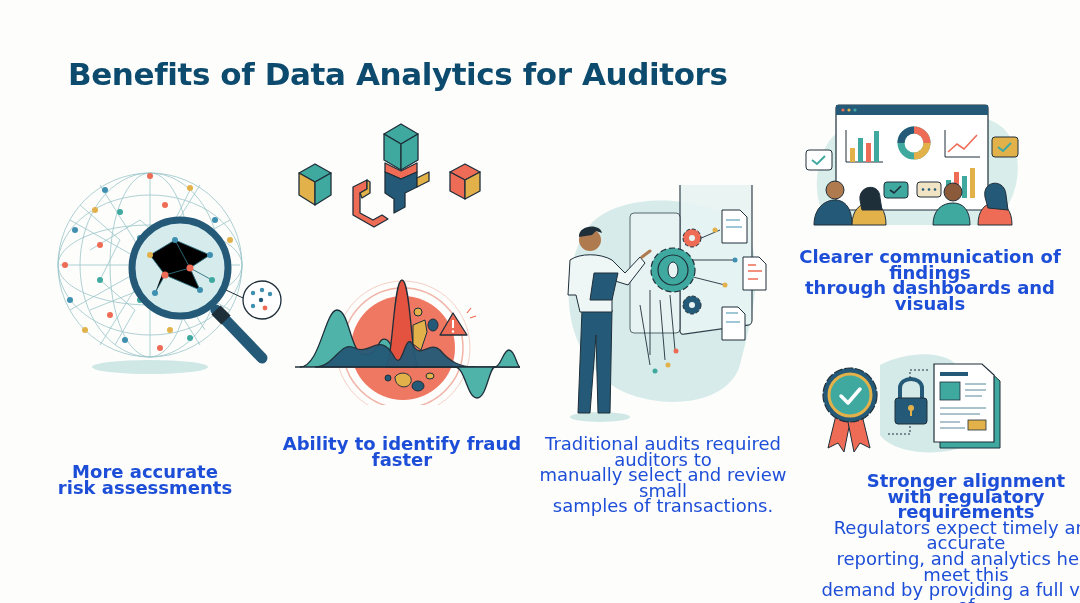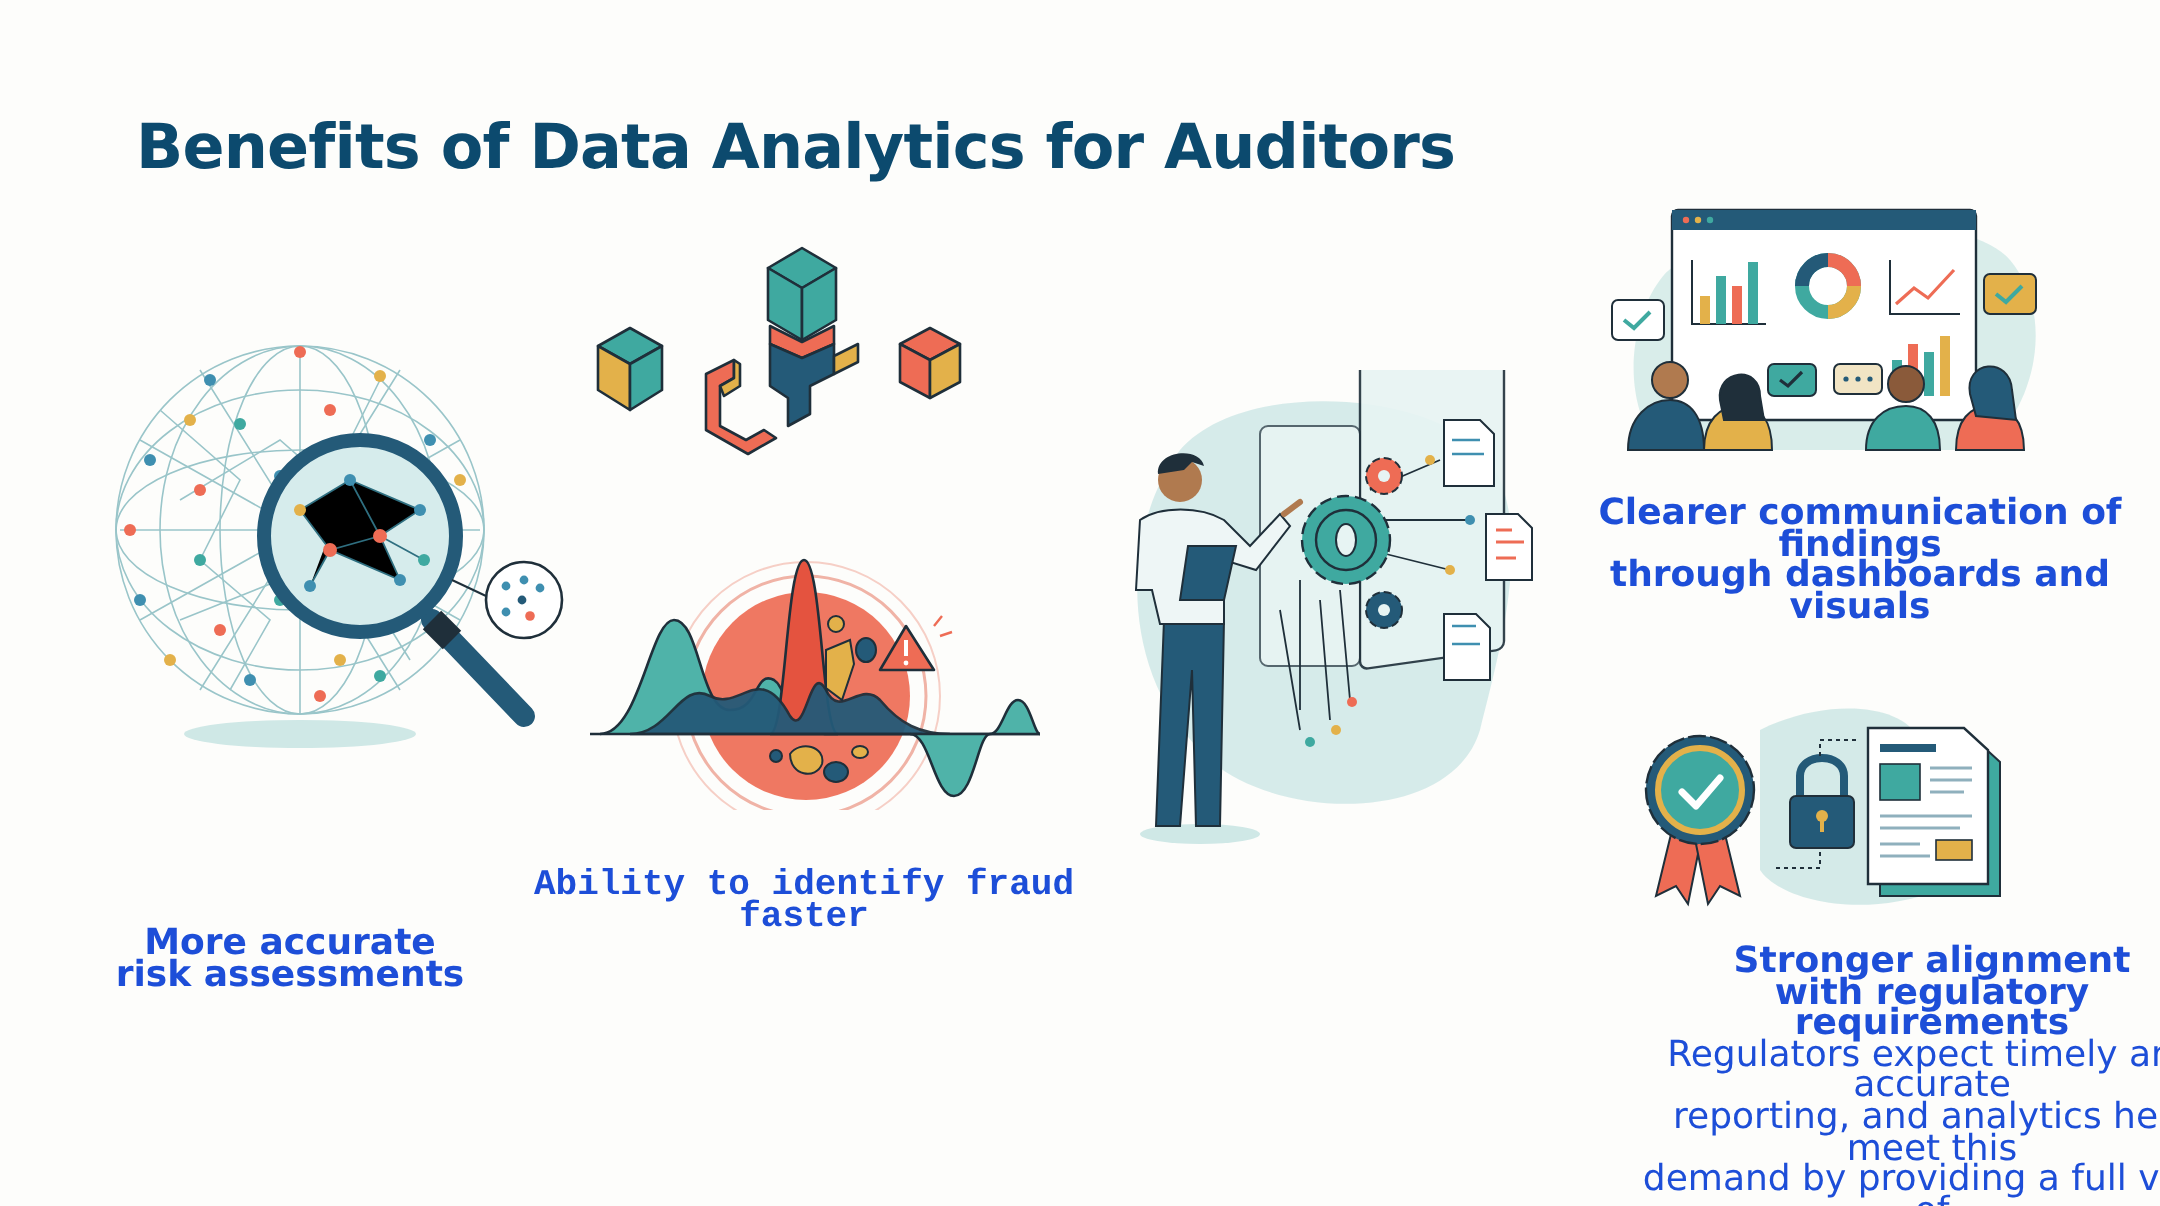--- a/index.html
+++ b/index.html
@@ -231,25 +231,28 @@
   <rect x="130" y="32" width="20" height="18" fill="#3fa9a0" stroke="#1f2f3a" stroke-width="0.8"></rect>
   <path d="M155 34 L176 34 M155 40 L176 40 M155 46 L172 46 M130 58 L176 58 M130 64 L170 64 M130 72 L150 72 M130 78 L155 78" stroke="#8fb0bd" stroke-width="1.5"></path>
   <rect x="158" y="70" width="18" height="10" fill="#e3b14a" stroke="#1f2f3a" stroke-width="0.8"></rect>
 </svg>
 
 <div class="caption" style="left:15px;top:436px;width:260px;margin-top:28px;">
   <span class="head">More accurate
 risk assessments</span>
 </div>
 
-<div class="caption" style="left:262px;top:436px;width:280px;font-family:Liberation Mono, monospace;">
+<div class="caption" style="left:262px;top:436px;width:280px;">
   <span class="head">Ability to identify fraud faster</span>
 </div>
 
 <div class="caption" style="left:528px;top:436px;width:270px;">
+  <span class="body">Traditional audits required auditors to
+manually select and review small
+samples of transactions.</span>
 </div>
 
 <div class="caption" style="left:780px;top:249px;width:300px;">
   <span class="head">Clearer communication of findings
 through dashboards and visuals</span>
 </div>
 
 <div class="caption" style="left:816px;top:473px;width:300px;">
   <span class="head">Stronger alignment
 with regulatory requirements</span>

